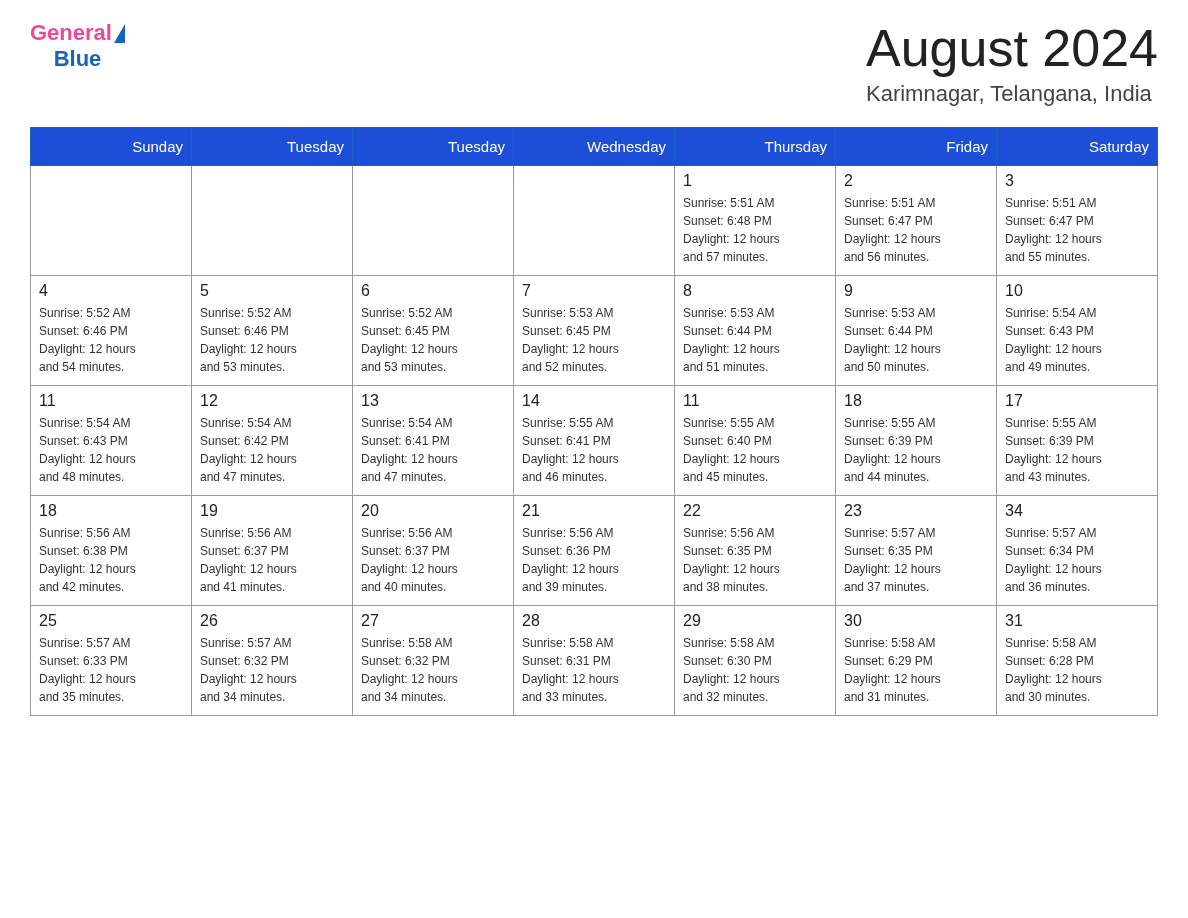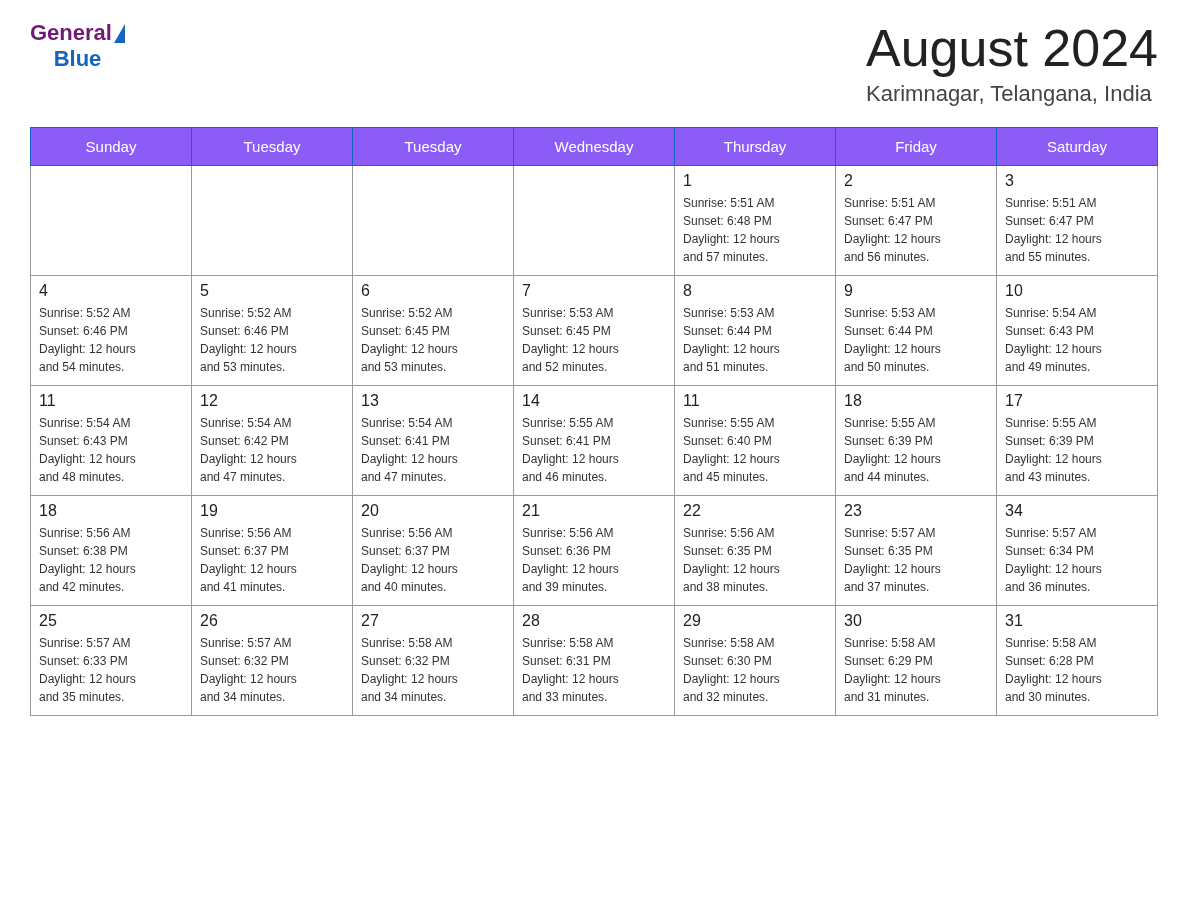--- a/index.html
+++ b/index.html
@@ -11,21 +11,21 @@
     }
     .header {
       display: flex;
       justify-content: space-between;
       align-items: flex-start;
       margin-bottom: 20px;
     }
     .logo-text-general {
       font-size: 22px;
       font-weight: bold;
-      color: #701a75;
+      color: #ec4899;
     }
     .logo-text-blue {
       font-size: 22px;
       font-weight: bold;
       color: #1565c0;
       text-align: center;
     }
     .logo-wrapper {
       display: flex;
       flex-direction: column;
@@ -46,24 +46,24 @@
     .location-title {
       font-size: 22px;
       color: #444;
       margin-top: 4px;
     }
     .calendar {
       width: 100%;
       border-collapse: collapse;
     }
     .calendar thead tr th {
-      background-color: #8b5cf6;
+      background-color: #1d4ed8;
       color: #fff;
       padding: 10px 8px;
-      text-align: center;
+      text-align: right;
       font-size: 15px;
       font-weight: normal;
       border: 1px solid #1565c0;
     }
     .calendar tbody tr td {
       border: 1px solid #999;
       vertical-align: top;
       padding: 6px 8px;
       width: 14.28%;
       min-height: 90px;

